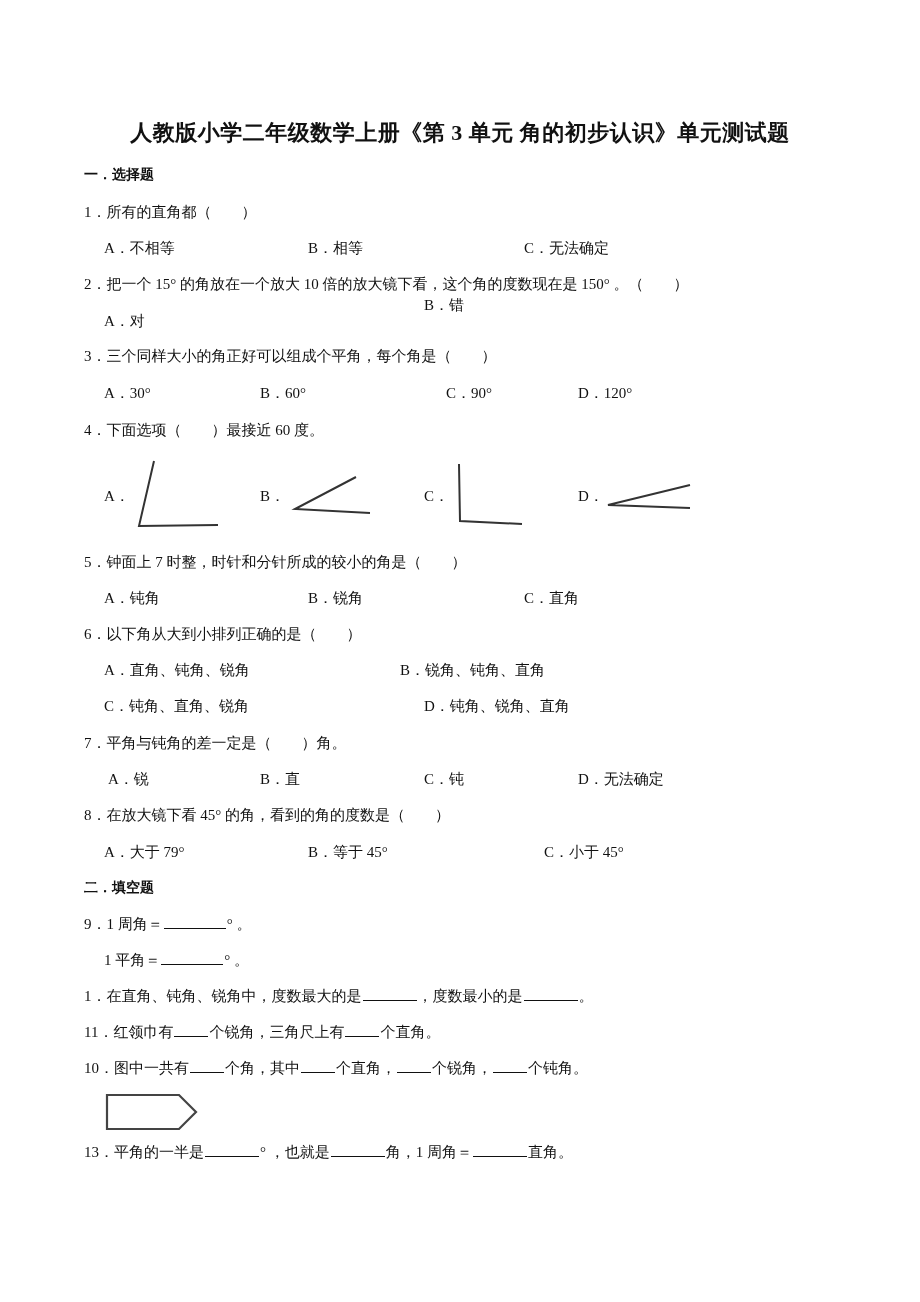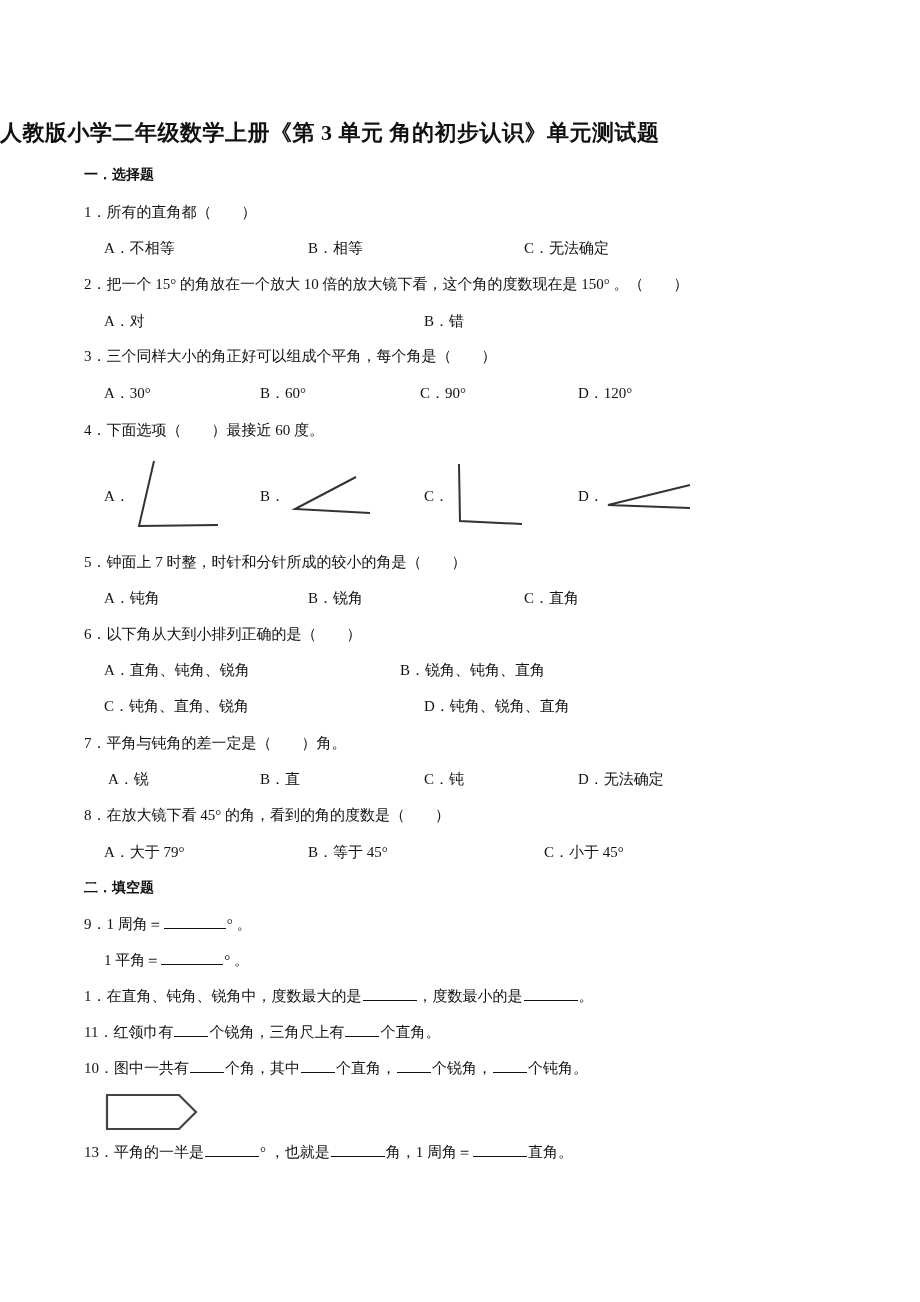--- a/index.html
+++ b/index.html
@@ -1,18 +1,18 @@
 <!DOCTYPE html>
 <html><head>
 <meta charset="utf-8">
 <style>
   html, body { margin: 0; padding: 0; background: #ffffff; }
   body { width: 920px; height: 1302px; position: relative; overflow: hidden;
          font-family: "Liberation Serif", "DejaVu Serif", serif; color: #111; }
-  .title { position: absolute; left: 0; width: 920px; top: 118px; 
+  .title { position: absolute; left: 0; width: 920px; top: 118px; text-align: center;
            font-size: 22px; font-weight: bold; letter-spacing: 0.5px; }
   .section { position: absolute; left: 84px; font-size: 14px; font-weight: bold; }
   .line { position: absolute; font-size: 15px; white-space: nowrap; line-height: 20px; }
   .q { left: 84px; }
   .opt { position: absolute; font-size: 15px; white-space: nowrap; line-height: 20px; }
   .blank { display: inline-block; border-bottom: 1px solid #111; height: 14px; vertical-align: baseline; margin: 0 1px; }
   .fig { position: absolute; }
   .fig svg { display: block; }
 </style>
 </head>
@@ -22,26 +22,26 @@
 
 <div class="section" style="top:166px">一．选择题</div>
 
 <div class="line q" style="top:202px">1．所有的直角都（　　）</div>
 <div class="opt" style="left:104px;top:238px">A．不相等</div>
 <div class="opt" style="left:308px;top:238px">B．相等</div>
 <div class="opt" style="left:524px;top:238px">C．无法确定</div>
 
 <div class="line q" style="top:274px">2．把一个 15°  的角放在一个放大 10 倍的放大镜下看，这个角的度数现在是 150°  。（　　）</div>
 <div class="opt" style="left:104px;top:311px">A．对</div>
-<div class="opt" style="left:424px;top:311px">B．错</div>
+<div class="opt" style="left:424px;top:295px">B．错</div>
 
 <div class="line q" style="top:346px">3．三个同样大小的角正好可以组成个平角，每个角是（　　）</div>
 <div class="opt" style="left:104px;top:383px">A．30°</div>
 <div class="opt" style="left:260px;top:383px">B．60°</div>
-<div class="opt" style="left:420px;top:383px">C．90°</div>
+<div class="opt" style="left:446px;top:383px">C．90°</div>
 <div class="opt" style="left:578px;top:383px">D．120°</div>
 
 <div class="line q" style="top:420px">4．下面选项（　　）最接近 60 度。</div>
 <div class="opt" style="left:104px;top:486px">A．</div>
 <div class="fig" style="left:122px;top:458px">
   <svg width="100" height="74" viewBox="0 0 100 74">
       <polyline points="32,3 17,68 96,67" fill="none" stroke="#333" stroke-width="2"></polyline>
     </svg>
 </div>
 <div class="opt" style="left:260px;top:486px">B．</div>

